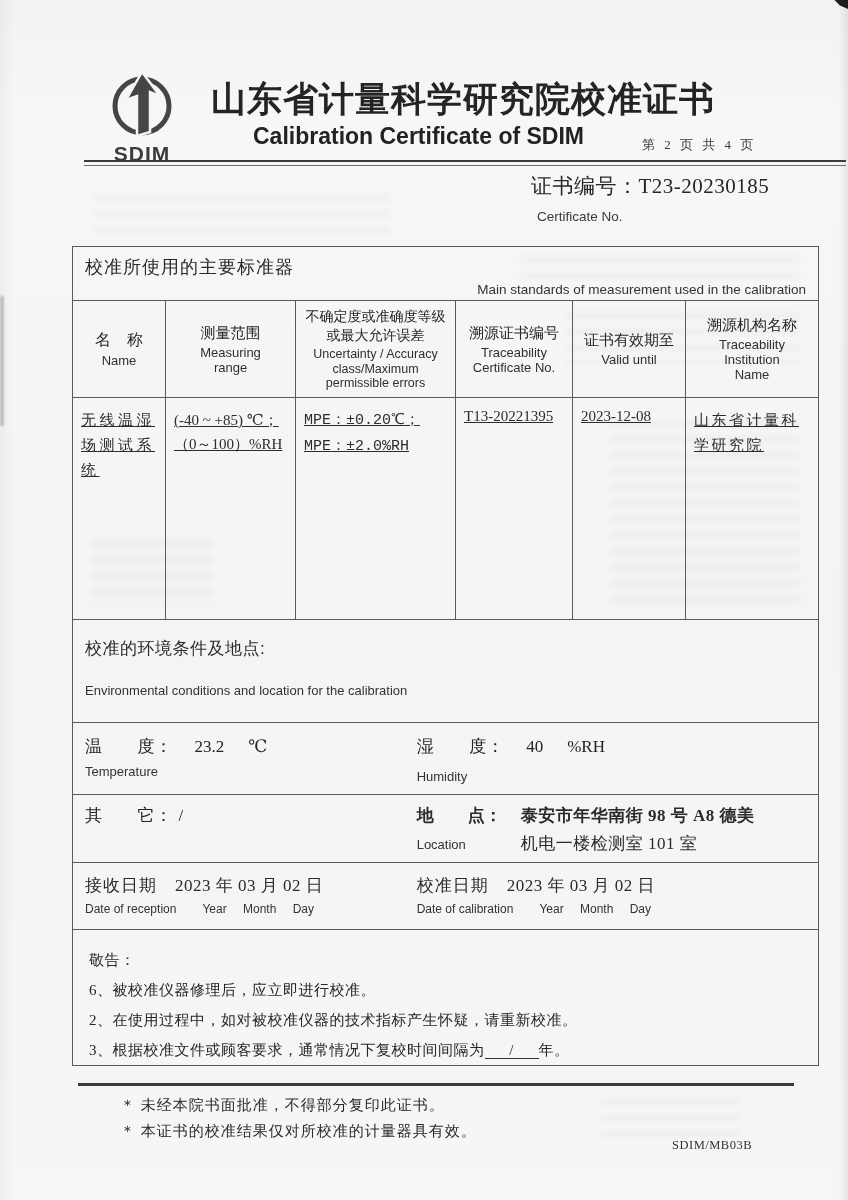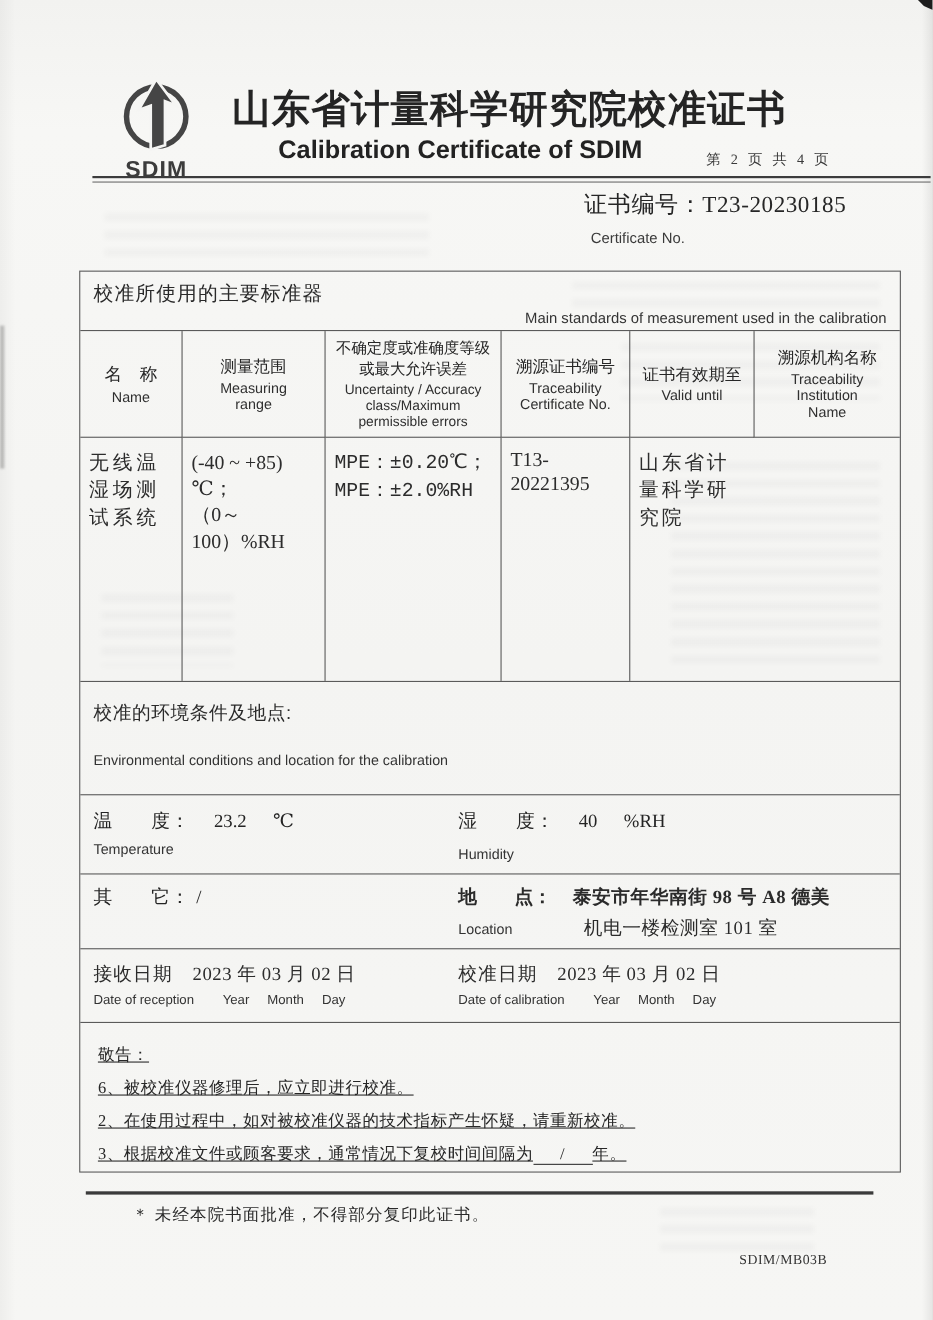--- a/index.html
+++ b/index.html
@@ -57,21 +57,21 @@
     justify-content:center;align-items:center;text-align:center;gap:2px;padding:2px 4px;}
   .tbody{flex:1;}
   .tcell{border-right:1.5px solid var(--border);}
   .tcell:last-child{border-right:none;}
   .th-zh{font-size:15px;color:#262626;}
   .th-en{font-size:13px;line-height:15px;color:#2f2f2f;}
   .th-en.narrow{max-width:92px;}
   .th-en.narrow2{max-width:104px;}
   .small .th-zh{font-size:14px;line-height:19px;}
   .small .th-en{font-size:12.5px;line-height:14.5px;}
-  .tbody .tcell{padding:10px 6px 0 8px;font-size:18px;color:#2c2c2c;}
+  .tbody .tcell{padding:10px 6px 0 8px;font-size:15px;color:#2c2c2c;text-decoration:underline;}
   .cell-name{font-size:15.5px;letter-spacing:3.5px;line-height:25px;}
   .cell-lines div{line-height:24px;}
   .cell-range{font-size:13.5px;}
   .cell-mpe{font-size:12.5px;}
   .cell-mpe div{line-height:26px;}
   .cell-inst{letter-spacing:2.5px;line-height:25px;}
 
   
   .row-c{height:103px;padding:17px 12px 0;}
   .env-title-zh{font-size:17px;letter-spacing:.5px;}
@@ -84,32 +84,32 @@
   .half-r{flex:1;}
   .fieldline{font-size:17px;line-height:26px;color:#242424;}
   .fieldline .lab{letter-spacing:.5px;}
   .fieldline .val{font-family:"Liberation Serif","DejaVu Serif",serif;margin-left:22px;}
   .fieldline .unit{font-family:"Liberation Serif","DejaVu Serif",serif;margin-left:24px;}
   .en-line{font-size:13px;color:#333;margin-top:4px;}
 
   .loc-l1{display:flex;font-size:17px;line-height:26px;font-weight:bold;}
   .loc-l1 .lab{width:104px;flex:none;}
   .loc-addr{font-family:"Liberation Serif","DejaVu Serif",serif;letter-spacing:.5px;}
-  .loc-l2{display:flex;margin-top:3px;align-items:baseline;gap:10px;}
+  .loc-l2{display:flex;margin-top:3px;align-items:baseline;}
   .loc-l2 .en{font-size:13px;color:#333;width:104px;flex:none;}
   .loc-l2 .loc-addr{font-size:17px;}
 
   .dateline{font-size:17px;line-height:27px;}
   .dateline .lab{letter-spacing:1px;}
   .dateline .val{font-family:"Liberation Serif","DejaVu Serif",serif;margin-left:18px;letter-spacing:.5px;}
   .date-en{font-size:12px;color:#333;margin-top:3px;}
   .date-en .units{margin-left:26px;word-spacing:13px;}
 
   
-  .row-g{flex:1;border-bottom:none;padding:15px 16px 0;text-decoration:underline;}
+  .row-g{flex:1;border-bottom:none;padding:15px 16px 0;}
   .notice{font-family:"Liberation Serif","DejaVu Serif",serif;font-size:15px;color:#272727;letter-spacing:.5px;}
   .notice div{line-height:30px;}
   .blank{display:inline-block;width:54px;border-bottom:1.5px solid #333;text-align:center;line-height:15px;}
 
   
   .foot-rule{position:absolute;left:78px;top:1083px;width:716px;height:2.5px;background:#3b3b3b;}
   .foot-notes{position:absolute;left:120px;top:1092px;font-size:15px;letter-spacing:1px;color:#2a2a2a;}
   .foot-notes div{line-height:26px;}
   .form-code{position:absolute;left:672px;top:1138px;font-size:12.5px;letter-spacing:.5px;color:#333;}
 </style>
@@ -180,20 +180,21 @@
         <div class="tcell cell-name zh-serif">无线温湿场测试系统</div>
         <div class="tcell cell-lines cell-range zh-serif">
           <div>(-40 ~ +85) ℃；</div>
           <div>（0～100）%RH</div>
         </div>
         <div class="tcell cell-mpe mono">
           <div>MPE：±0.20℃；</div>
           <div>MPE：±2.0%RH</div>
         </div>
         <div class="tcell zh-serif">T13-20221395</div>
+        <div class="tcell zh-serif">2023-12-08</div>
         <div class="tcell cell-inst zh-serif">山东省计量科学研究院</div>
       </div>
     </div>
 
     <div class="row row-c">
       <div class="env-title-zh sans">校准的环境条件及地点:</div>
       <div class="env-title-en sans">Environmental conditions and location for the calibration</div>
     </div>
 
     <div class="row row-d">
@@ -256,16 +257,17 @@
         <div>
           <span>3、根据校准文件或顾客要求，通常情况下复校时间间隔为</span><span class="blank">/</span><span>年。</span>
         </div>
       </div>
     </div>
   </div>
 
   <div class="foot-rule"></div>
   <div class="foot-notes zh-serif">
     <div>＊ 未经本院书面批准，不得部分复印此证书。</div>
+    <div>＊ 本证书的校准结果仅对所校准的计量器具有效。</div>
   </div>
   <div class="form-code zh-serif">SDIM/MB03B</div>
 
 </div>
 
 </body></html>

